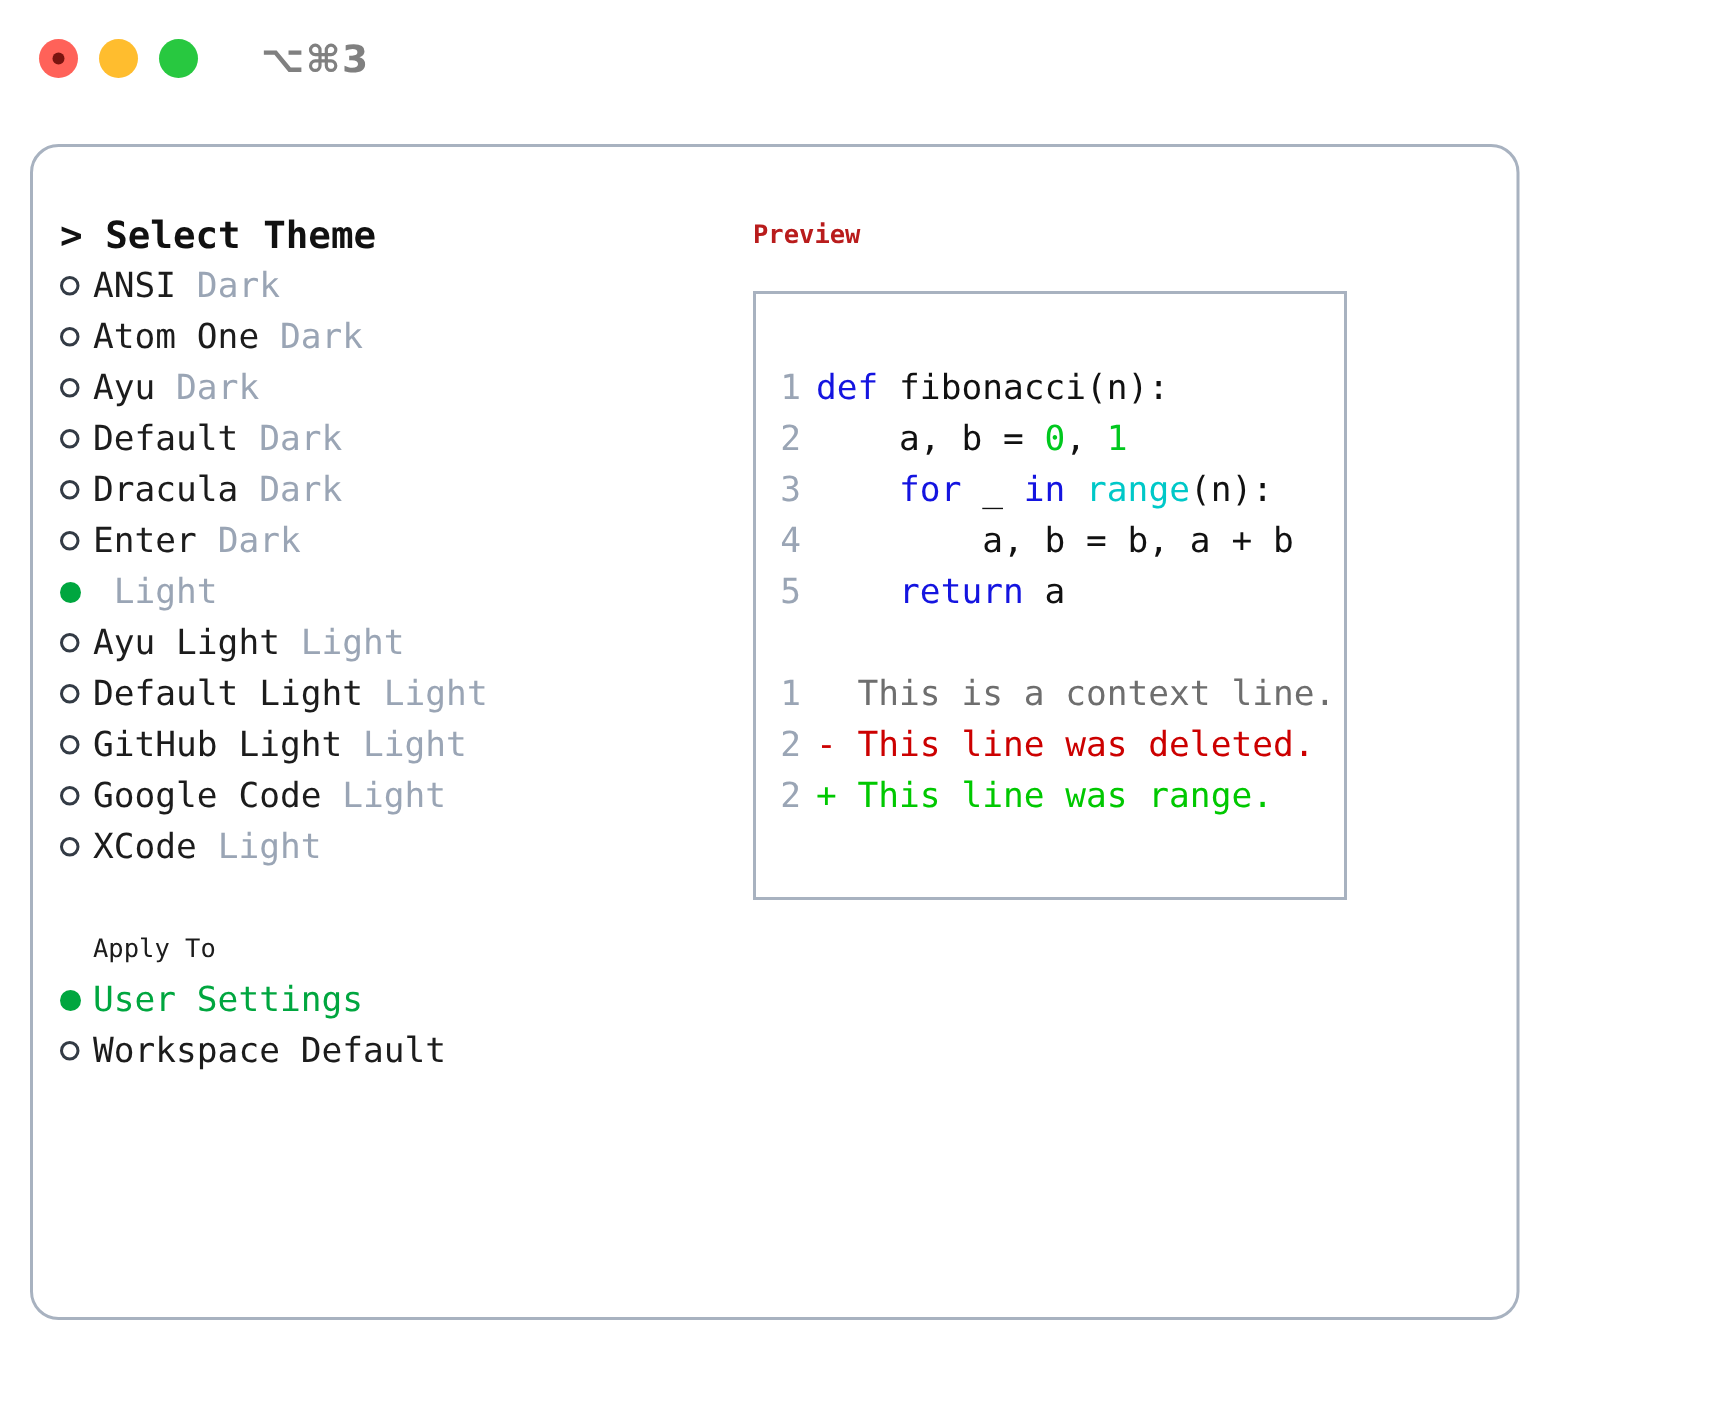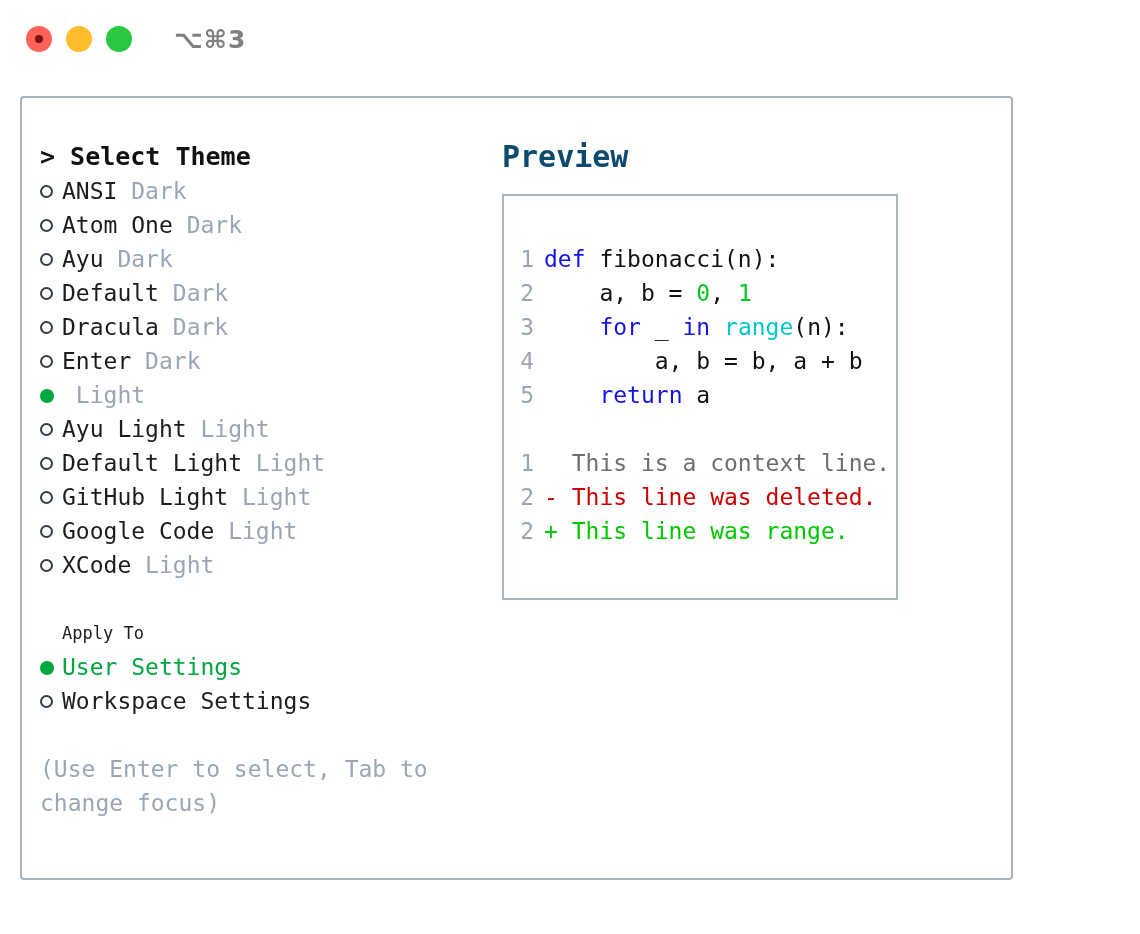--- a/index.html
+++ b/index.html
@@ -68,21 +68,21 @@
   }
 
   
   .card {
     position: absolute;
     left: 20px;
     top: 96px;
     width: 993px;
     height: 784px;
     border: 2px solid #a8b2c0;
-    border-radius: 4px;
+    border-radius: 19px;
     background: #ffffff;
     box-sizing: border-box;
   }
 
   .columns {
     position: absolute;
     left: 0; top: 0;
     width: 100%;
     height: 100%;
   }
@@ -161,23 +161,23 @@
   }
 
   
   .right-pane {
     position: absolute;
     left: 480px;
     top: 42px;
     width: 490px;
   }
   .preview-title {
-    font-size: 30px;
+    font-size: 17px;
     font-weight: 700;
-    color: #0c4a6e;
+    color: #b91c1c;
     line-height: 34px;
     white-space: pre;
   }
   .preview-box {
     margin-top: 20px;
     width: 396px;
     height: 406px;
     border: 2px solid #a8b2c0;
     box-sizing: border-box;
     background: #ffffff;
@@ -251,24 +251,23 @@
             <div class="opt-row"><span class="bullet"><span class="ring"></span></span><span class="opt-label">GitHub Light</span><span class="opt-suffix"> Light</span></div>
             <div class="opt-row"><span class="bullet"><span class="ring"></span></span><span class="opt-label">Google Code</span><span class="opt-suffix"> Light</span></div>
             <div class="opt-row"><span class="bullet"><span class="ring"></span></span><span class="opt-label">XCode</span><span class="opt-suffix"> Light</span></div>
           </div>
 
         <div class="group-gap"></div>
 
         <div class="apply-heading">Apply To</div>
         <div class="apply-list" id="apply-list">
             <div class="opt-row"><span class="bullet"><span class="dot"></span></span><span class="opt-label selected">User Settings</span></div>
-            <div class="opt-row"><span class="bullet"><span class="ring"></span></span><span class="opt-label">Workspace Settings</span></div>
+            <div class="opt-row"><span class="bullet"><span class="ring"></span></span><span class="opt-label">Workspace Default</span></div>
           </div>
 
-        <div class="hint">(Use Enter to select, Tab to change focus)</div>
       </div>
 
       <div class="right-pane">
         <div class="preview-title">Preview</div>
         <div class="preview-box">
           <div class="code-area" id="code-area">
               <div class="code-line"><span class="ln">1</span><span class="tok-kw">def</span><span class="tok-txt"> fibonacci(n):</span></div>
               <div class="code-line"><span class="ln">2</span><span class="tok-txt">    a, b = </span><span class="tok-num">0</span><span class="tok-txt">, </span><span class="tok-num">1</span></div>
               <div class="code-line"><span class="ln">3</span><span class="tok-txt">    </span><span class="tok-kw">for</span><span class="tok-txt"> _ </span><span class="tok-kw">in</span><span class="tok-txt"> </span><span class="tok-fn">range</span><span class="tok-txt">(n):</span></div>
               <div class="code-line"><span class="ln">4</span><span class="tok-txt">        a, b = b, a + b</span></div>

